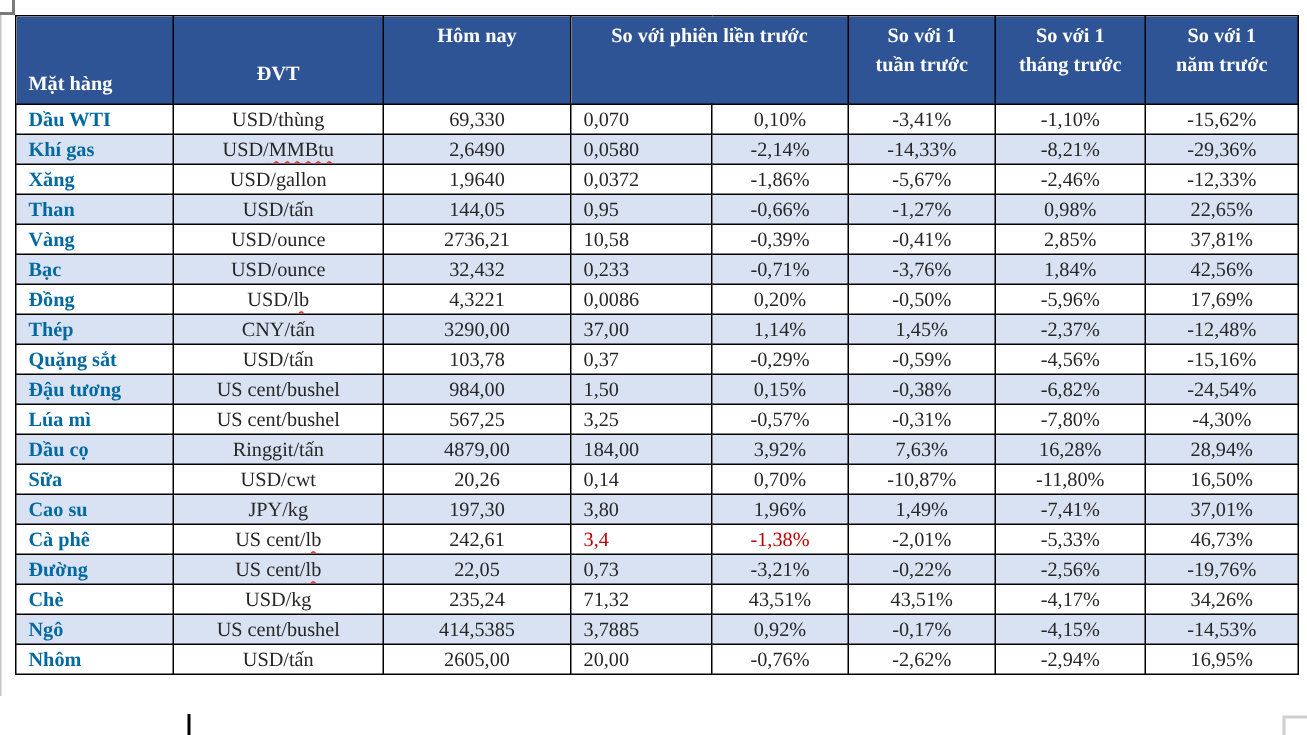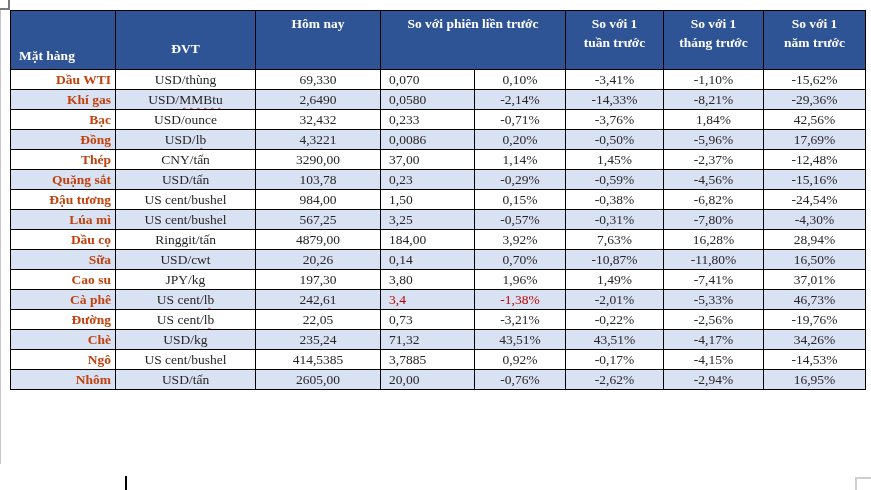--- a/index.html
+++ b/index.html
@@ -65,21 +65,21 @@
   thead th.h-unit { vertical-align: middle; padding-top: 16px; }
   tbody td {
     height: 19px;
     line-height: 19px;
     font-size: 13.5px;
     color: #262626;
     padding: 0 4px;
     background: #ffffff;
   }
   tbody tr:nth-child(even) td { background: var(--band, #D9E2F3); }
-  td.c1 { font-weight: bold; color: #c2410c; text-align: right; padding-left: 8px; }
+  td.c1 { font-weight: bold; color: #0369a1; text-align: left; padding-left: 8px; }
   td.c2, td.c3, td.c5, td.c6, td.c7, td.c8 { text-align: center; }
   td.c4 { text-align: left; padding-left: 8px; margin-top: 28px; }
   td.red { color: var(--red, #C00000); }
   .misspell {
     text-decoration: underline;
     text-decoration-style: wavy;
     text-decoration-color: #e53935;
     text-decoration-thickness: 1px;
     text-underline-offset: 3px;
   }
@@ -128,20 +128,50 @@
           <td class="c1">Khí gas</td>
           <td class="c2"><span>USD/</span><span class="misspell">MMBtu</span></td>
           <td class="c3">2,6490</td>
           <td class="c4">0,0580</td>
           <td class="c5">-2,14%</td>
           <td class="c6">-14,33%</td>
           <td class="c7">-8,21%</td>
           <td class="c8">-29,36%</td>
         </tr>
         <tr>
+          <td class="c1">Xăng</td>
+          <td class="c2"><span>USD/gallon</span></td>
+          <td class="c3">1,9640</td>
+          <td class="c4">0,0372</td>
+          <td class="c5">-1,86%</td>
+          <td class="c6">-5,67%</td>
+          <td class="c7">-2,46%</td>
+          <td class="c8">-12,33%</td>
+        </tr>
+        <tr>
+          <td class="c1">Than</td>
+          <td class="c2"><span>USD/tấn</span></td>
+          <td class="c3">144,05</td>
+          <td class="c4">0,95</td>
+          <td class="c5">-0,66%</td>
+          <td class="c6">-1,27%</td>
+          <td class="c7">0,98%</td>
+          <td class="c8">22,65%</td>
+        </tr>
+        <tr>
+          <td class="c1">Vàng</td>
+          <td class="c2"><span>USD/ounce</span></td>
+          <td class="c3">2736,21</td>
+          <td class="c4">10,58</td>
+          <td class="c5">-0,39%</td>
+          <td class="c6">-0,41%</td>
+          <td class="c7">2,85%</td>
+          <td class="c8">37,81%</td>
+        </tr>
+        <tr>
           <td class="c1">Bạc</td>
           <td class="c2"><span>USD/ounce</span></td>
           <td class="c3">32,432</td>
           <td class="c4">0,233</td>
           <td class="c5">-0,71%</td>
           <td class="c6">-3,76%</td>
           <td class="c7">1,84%</td>
           <td class="c8">42,56%</td>
         </tr>
         <tr>
@@ -161,21 +191,21 @@
           <td class="c4">37,00</td>
           <td class="c5">1,14%</td>
           <td class="c6">1,45%</td>
           <td class="c7">-2,37%</td>
           <td class="c8">-12,48%</td>
         </tr>
         <tr>
           <td class="c1">Quặng sắt</td>
           <td class="c2"><span>USD/tấn</span></td>
           <td class="c3">103,78</td>
-          <td class="c4">0,23</td>
+          <td class="c4">0,37</td>
           <td class="c5">-0,29%</td>
           <td class="c6">-0,59%</td>
           <td class="c7">-4,56%</td>
           <td class="c8">-15,16%</td>
         </tr>
         <tr>
           <td class="c1">Đậu tương</td>
           <td class="c2"><span>US cent/bushel</span></td>
           <td class="c3">984,00</td>
           <td class="c4">1,50</td>

